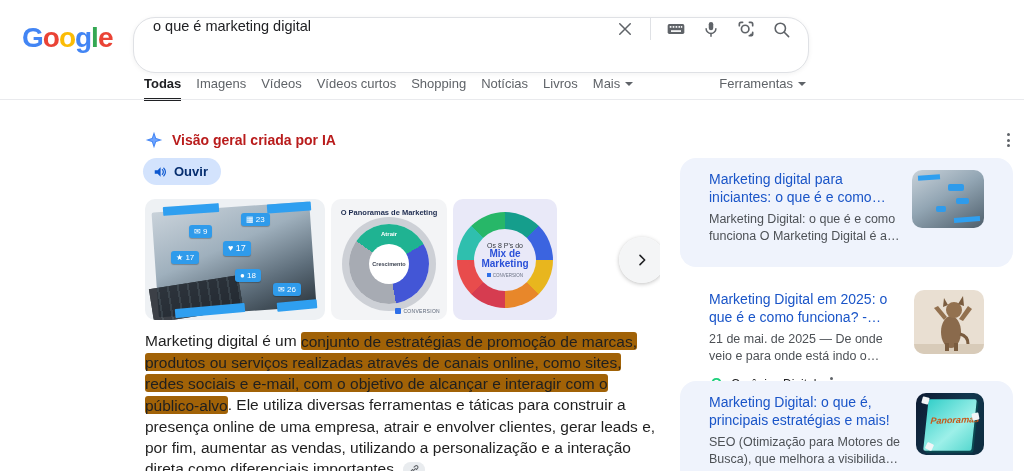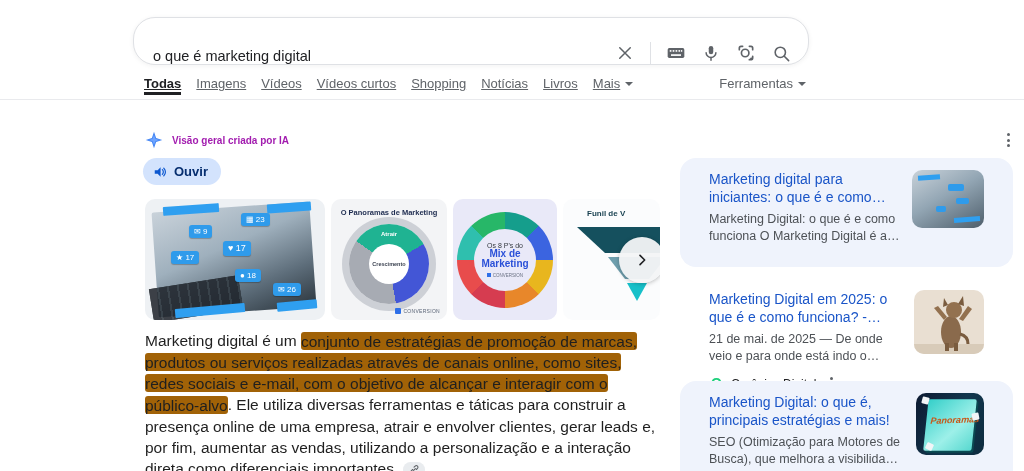--- a/index.html
+++ b/index.html
@@ -5,41 +5,41 @@
   * { margin:0; padding:0; box-sizing:border-box; }
   html,body { background:#fff; }
   body { font-family:"Liberation Sans", sans-serif; }
   .page { position:relative; width:1024px; height:471px; background:#fff; overflow:hidden; }
 
   
   .logo { position:absolute; left:22px; top:22px; font-size:28px; font-weight:bold; letter-spacing:-1px; cursor:pointer; }
   .logo span { display:inline-block; }
   .lg-b{color:#4285F4;} .lg-r{color:#EA4335;} .lg-y{color:#FBBC05;} .lg-g{color:#34A853;}
 
-  .searchbar { position:absolute; left:133px; top:17px; width:676px; height:48px;
-    border:1px solid #dfe1e5; border-radius:22px; background:#fff; display:flex; align-items:flex-end;
+  .searchbar { position:absolute; left:133px; top:17px; width:676px; height:56px;
+    border:1px solid #dfe1e5; border-radius:22px; background:#fff; display:flex; align-items:flex-start;
     box-shadow:0 1px 5px rgba(32,33,36,.06); }
   .search-input { flex:1; border:none; outline:none; font-family:inherit; font-size:14.5px; color:#202124;
     padding:0 0 0 19px; background:transparent; }
   .sb-icons { display:flex; align-items:center; gap:15px; padding-right:17px; }
   .sb-icons .ic { width:20px; height:20px; display:flex; align-items:center; justify-content:center; cursor:pointer; }
   .sb-divider { width:1px; height:22px; background:#dfe1e5; }
 
   
   .tabs { position:absolute; left:144px; top:76px; display:flex; gap:15px; font-size:13px; color:#5f6368; }
-  .tab { padding-bottom:1px; cursor:pointer; white-space:nowrap;text-decoration:underline; }
+  .tab { padding-bottom:7px; cursor:pointer; white-space:nowrap; }
   .tab.active { color:#202124; font-weight:bold; border-bottom:3px solid #202124; }
   .tab .caret, .tools .caret { display:inline-block; width:0; height:0; border-left:4px solid transparent;
     border-right:4px solid transparent; border-top:4px solid #5f6368; margin-left:5px; vertical-align:2px; }
   .tools { position:absolute; right:218px; top:76px; font-size:13px; color:#5f6368; cursor:pointer; }
   .tabs-divider { position:absolute; left:0; top:99px; width:1024px; height:1px; background:#e9eaed; }
 
   
   .aio-head { position:absolute; left:145px; top:131px; display:flex; align-items:center; gap:9px; }
-  .aio-title { font-size:10px; font-weight:bold; color:#a21caf; }
+  .aio-title { font-size:14px; font-weight:bold; color:#b91c1c; }
   .page-kebab { position:absolute; left:1004px; top:130px; display:flex; flex-direction:column; gap:2.5px; cursor:pointer; padding:3px; }
   .page-kebab i, .kebab i { width:3px; height:3px; border-radius:50%; background:#5f6368; display:block; }
   .kebab { display:flex; flex-direction:column; gap:2px; cursor:pointer; padding:2px 4px; margin-left:10px; }
 
   .listen-chip { position:absolute; left:143px; top:158px; height:27px; padding:0 13px 0 10px; border-radius:14px;
     background:#d3e3fd; display:inline-flex; align-items:center; gap:7px; cursor:pointer; }
   .listen-chip span { font-size:13px; font-weight:bold; color:#062e6f; }
 
   
   .carousel { position:absolute; left:145px; top:199px; width:515px; height:121px; display:flex; gap:6px; overflow:hidden; }
@@ -134,20 +134,23 @@
     transform:rotate(-2deg); }
   .puzzle { position:absolute; width:7px; height:7px; background:#f2f5f7; border-radius:1px; }
   .pz1 { left:6px; top:4px; transform:rotate(15deg); } .pz2 { right:5px; top:20px; transform:rotate(-10deg); }
   .pz3 { left:10px; bottom:5px; transform:rotate(25deg); }
 </style>
 </head>
 <body>
 
 <div class="page">
 
+  <div class="logo">
+    <span class="lg-b">G</span><span class="lg-r">o</span><span class="lg-y">o</span><span class="lg-b">g</span><span class="lg-g">l</span><span class="lg-r">e</span>
+  </div>
 
   <div class="searchbar">
     <input class="search-input" type="text" value="o que é marketing digital" style="">
     <div class="sb-icons">
       <div class="ic">
         <svg width="18" height="18" viewBox="0 0 24 24">
             <path d="M5 5 L19 19 M19 5 L5 19" stroke="#5f6368" stroke-width="2" fill="none" stroke-linecap="round"></path>
           </svg>
       </div>
       <div class="sb-divider"></div>
@@ -259,28 +262,20 @@
       <div class="mix-hole">
         <div class="mix-l1">Os 8 P's do</div>
         <div class="mix-l2">Mix de Marketing</div>
         <div class="mix-logo">
             <b></b>
             <span>CONVERSION</span>
           </div>
       </div>
     </div>
 
-    <div class="cimg funnel">
-      <div class="fn-title">Funil de V</div>
-      <svg class="fn-svg" width="140" height="86" viewBox="0 0 140 86">
-        <polygon points="0,0 120,0 92,26 28,26" fill="#15505e"></polygon>
-        <polygon points="31,30 89,30 72,52 48,52" fill="#6f9fae"></polygon>
-        <polygon points="50,56 70,56 60,74" fill="#17c0c9"></polygon>
-      </svg>
-    </div>
 
     <div class="next-btn">
       <svg width="16" height="16" viewBox="0 0 24 24">
         <path d="M9 5 L16 12 L9 19" stroke="#202124" stroke-width="2.4" fill="none" stroke-linecap="round" stroke-linejoin="round"></path>
       </svg>
     </div>
   </div>
 
   <div class="answer"><span>Marketing digital é um </span><span class="hl">conjunto de estratégias de promoção de marcas, produtos ou serviços realizadas através de canais online, como sites, redes sociais e e-mail, com o objetivo de alcançar e interagir com o público-alvo</span><span>. Ele utiliza diversas ferramentas e táticas para construir a presença online de uma empresa, atrair e envolver clientes, gerar leads e, por fim, aumentar as vendas, utilizando a personalização e a interação direta como diferenciais importantes.</span><span class="link-chip">
         <svg width="11" height="11" viewBox="0 0 24 24" fill="none" stroke="#5f6368" stroke-width="2.4" stroke-linecap="round">

